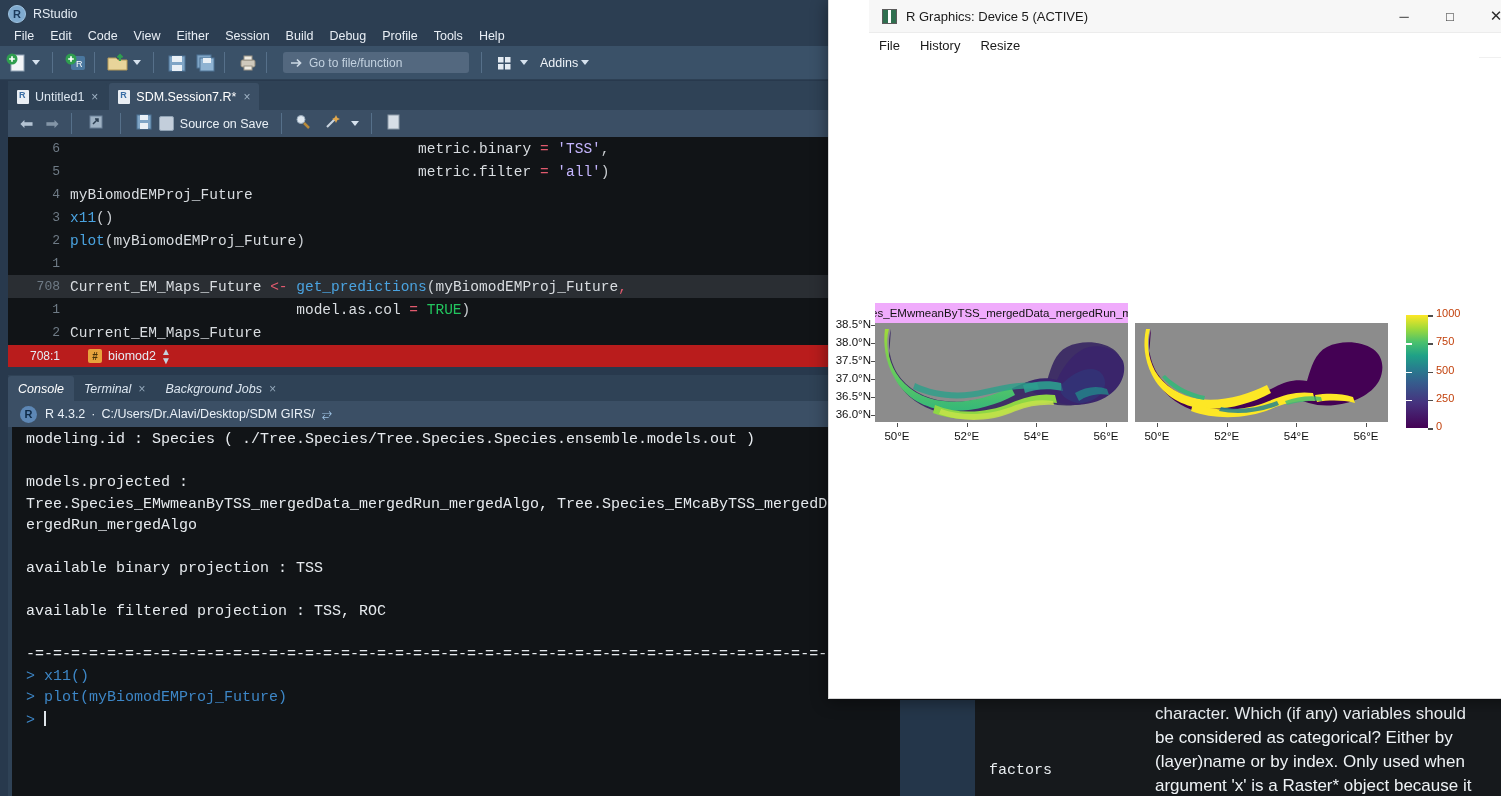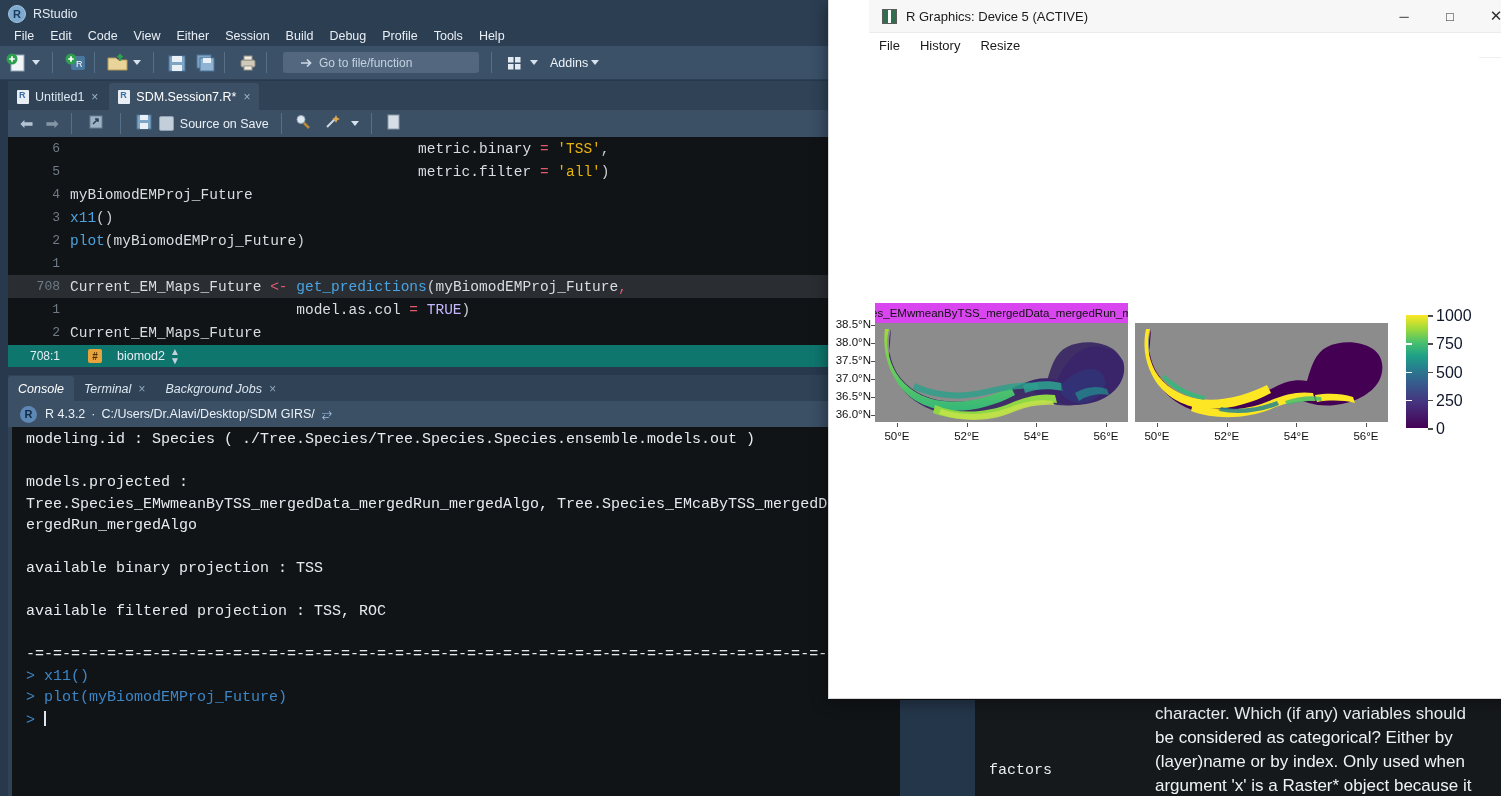--- a/index.html
+++ b/index.html
@@ -18,21 +18,21 @@
   .rs-title-text{color:#e4ecf4;font-size:12.5px;}
   .rs-menubar{position:absolute;left:0;top:26px;width:1501px;height:20px;background:#2c3e52;display:flex;align-items:center;padding-left:6px;}
   .rs-menu-item{color:#e8eef5;font-size:12.5px;padding:1px 8px;cursor:default;}
   .rs-toolbar{position:absolute;left:0;top:46px;width:1501px;height:33px;background:#3a5168;
               border-bottom:1px solid #2d4054;display:flex;align-items:center;}
   .tb-sep{width:1px;height:21px;background:#56708a;margin:0 6px;}
   .tb-btn{width:24px;height:22px;margin-left:5px;position:relative;display:inline-block;}
   .tb-caret{width:0;height:0;border-left:4px solid transparent;border-right:4px solid transparent;
             border-top:5px solid #d6e2ee;margin:0 6px 0 3px;display:inline-block;}
   .goto-box{width:180px;height:21px;background:#53687f;border-radius:3px;display:flex;align-items:center;
-            padding-left:16px;margin-left:10px;color:#c3d2e0;font-size:12px;}
+            padding-left:6px;margin-left:10px;color:#c3d2e0;font-size:12px;}
   .addins-label{color:#eef3f8;font-size:12.5px;margin-left:6px;}
 
   
   .rs-tabbar{position:absolute;left:8px;top:81px;width:1493px;height:29px;background:#2f4256;display:flex;align-items:flex-end;}
   .rs-tab{height:27px;display:flex;align-items:center;padding:0 9px;font-size:12.5px;color:#dce6f0;
           background:#2f4256;border-top-left-radius:3px;border-top-right-radius:3px;margin-right:2px;}
   .rs-tab.active{background:#3b4f65;color:#ffffff;}
   .rs-tab .ricon{width:12px;height:14px;background:#e9eef4;border-radius:1px;margin-right:6px;position:relative;}
   .rs-tab .ricon:after{content:"R";position:absolute;left:2px;top:0px;font-size:9px;color:#3a6ea5;font-weight:bold;}
   .rs-tab .tclose{margin-left:7px;color:#9fb2c4;font-size:12px;}
@@ -44,31 +44,31 @@
   .sos-label{color:#eaf0f6;font-size:12.5px;}
   .run-label{color:#ffffff;font-size:12.5px;margin-left:5px;}
 
   
   .rs-editor{position:absolute;left:8px;top:137px;width:1493px;height:208px;background:#111417;overflow:hidden;}
   .code-line{display:flex;height:23px;align-items:center;font-family:"Liberation Mono", monospace;font-size:14.5px;white-space:pre;}
   .code-line.hl{background:#2a2e33;}
   .gutter{width:52px;text-align:right;padding-right:10px;color:#6f7b86;font-size:13px;flex:none;
           font-family:"Liberation Mono", monospace;}
   .k-fn{color:#4aa3e0;}
-  .k-str{color:#eab308;}
+  .k-str{color:#c4b5fd;}
   .k-op{color:#e05a6e;}
-  .k-const{color:#c4b5fd;}
+  .k-const{color:#22c55e;}
   .k-var{color:#d9dde1;}
   .k-paren{color:#c8ccd0;}
 
-  .rs-status{position:absolute;left:8px;top:345px;width:1493px;height:22px;background:#0f766e;display:flex;align-items:center;}
+  .rs-status{position:absolute;left:8px;top:345px;width:1493px;height:22px;background:#b91c1c;display:flex;align-items:center;}
   .rs-status .pos{color:#e5ecf3;font-size:12px;margin-left:22px;}
   .rs-status .hashbox{width:14px;height:14px;background:#e8a33d;color:#4a3208;font-size:10px;font-weight:bold;
                       display:flex;align-items:center;justify-content:center;border-radius:2px;margin-left:28px;}
-  .rs-status .scope{color:#e5ecf3;font-size:12.5px;margin-left:15px;}
+  .rs-status .scope{color:#e5ecf3;font-size:12.5px;margin-left:6px;}
   .rs-status .updown{color:#c5d2de;font-size:10px;margin-left:5px;line-height:9px;}
 
   
   .rs-conpane{position:absolute;left:8px;top:375px;width:1493px;height:421px;background:#2f4256;}
   .con-tabs{height:26px;display:flex;align-items:flex-end;background:#2f4256;}
   .con-tab{height:25px;display:flex;align-items:center;padding:0 10px;font-size:12.5px;color:#dbe5ef;font-style:italic;}
   .con-tab.active{background:#3b4f65;color:#fff;border-top-left-radius:3px;border-top-right-radius:3px;}
   .con-tab .tclose{margin-left:7px;color:#94a8bb;font-size:12px;}
   .con-path{height:26px;display:flex;align-items:center;background:#3b4f65;padding-left:12px;}
   .con-path .rball{width:17px;height:17px;border-radius:50%;background:#5d87b5;display:flex;align-items:center;
@@ -104,30 +104,30 @@
   .gfx-title-text{font-size:13px;color:#1a1a1a;}
   .gfx-wbtns{margin-left:auto;display:flex;}
   .gfx-wbtn{width:46px;height:32px;display:flex;align-items:center;justify-content:center;font-size:13px;color:#2b2b2b;}
   .gfx-wbtn.close{font-size:15px;}
   .gfx-menu{height:24px;display:flex;align-items:center;background:#ffffff;border-bottom:1px solid #f0f0f0;}
   .gfx-menu-item{font-size:13px;color:#1a1a1a;padding:0 10px;}
   .gfx-canvas{position:absolute;left:0;top:57px;width:650px;height:641px;background:#ffffff;}
 
   
   .plot-wrap{position:absolute;left:0px;top:240px;width:650px;height:180px;}
-  .strip{position:absolute;background:#d946ef;height:20px;display:flex;align-items:center;justify-content:center;
+  .strip{position:absolute;background:#f0abfc;height:20px;display:flex;align-items:center;justify-content:center;
          overflow:hidden;}
   .strip span{font-size:11.5px;color:#111;white-space:nowrap;}
   .maparea{position:absolute;background:#8c8c8c;overflow:hidden;}
   .axis-y-lab{position:absolute;font-size:11.5px;color:#111;text-align:right;white-space:nowrap;}
   .axis-x-lab{position:absolute;font-size:11.5px;color:#111;white-space:nowrap;}
   .tickmark{position:absolute;background:#4d4d4d;}
   .legend-bar{position:absolute;width:22px;height:113px;
     background:linear-gradient(to top,#440154 0%,#46327e 22%,#365c8d 40%,#277f8e 53%,#1fa187 64%,#4ac16d 76%,#a0da39 88%,#fde725 100%);}
-  .legend-lab{position:absolute;font-size:16px;color:#0f172a;}
+  .legend-lab{position:absolute;font-size:11px;color:#c2410c;}
   .legend-tick{position:absolute;width:6px;height:1.5px;background:#ffffff;}
   .legend-tick-out{position:absolute;width:5px;height:1.5px;background:#4d4d4d;}
 </style>
 </head>
 <body>
 
 <div id="rstudio">
 
   <div class="rs-titlebar">
     <div class="rs-logo">R</div>

